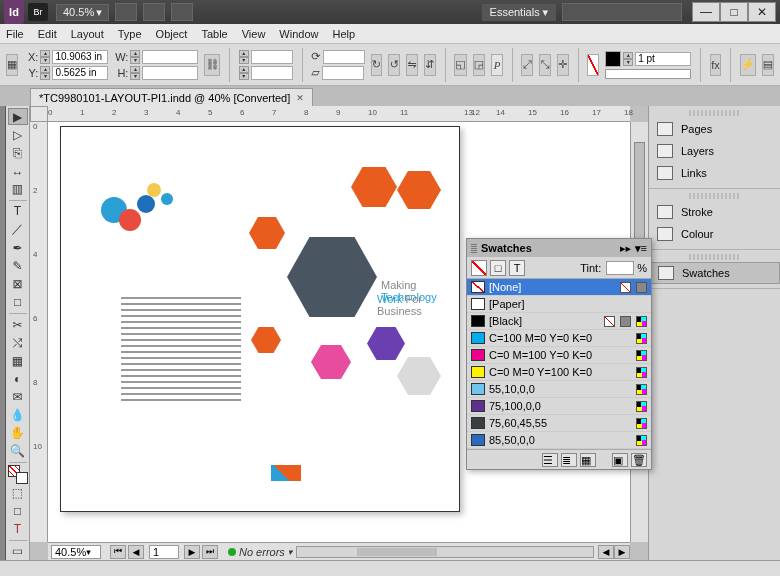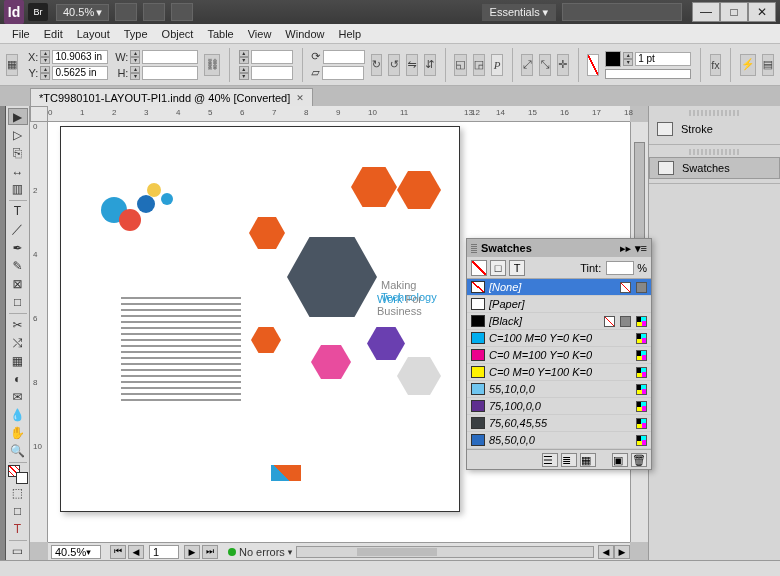--- a/index.html
+++ b/index.html
@@ -1,32 +1,32 @@
 <!DOCTYPE html>
 <html><head>
 <meta charset="utf-8">
 <style>
 * { box-sizing: border-box; margin: 0; padding: 0; font-family: "Segoe UI", Tahoma, sans-serif; font-size: 11px; }
 body { width: 780px; height: 576px; background: #a0a0a0; overflow: hidden; position: relative; }
 
 
 .titlebar { height: 24px; background: linear-gradient(#4a4a4a,#3a3a3a); display: flex; align-items: center; padding: 0 4px; color: #ddd; }
-.titlebar .app-logo { width: 20px; height: 24px; background: #6c3a6c; color: #fff; font-weight: bold; display: flex; align-items: center; justify-content: center; border-radius: 2px; font-size: 14px;}
+.titlebar .app-logo { width: 20px; height: 24px; background: #6c3a6c; color: #fff; font-weight: bold; display: flex; align-items: center; justify-content: center; border-radius: 2px; font-size: 11px;}
 .titlebar .br-badge { width: 20px; height: 18px; background: #222; color: #fff; margin-left: 4px; display:flex;align-items:center;justify-content:center;font-size:9px;border-radius:2px;}
 .titlebar .zoom-field { margin-left: 8px; background: #555; border: 1px solid #666; padding: 1px 6px; color: #eee; font-size:10px;}
 .titlebar .carat { margin-left:2px;}
 .titlebar .toolbtn { width: 22px; height: 18px; margin-left: 6px; background: #555; border:1px solid #666; }
 .titlebar .spacer { flex: 1; }
 .titlebar .workspace { background: #555; padding: 2px 8px; color:#eee; font-size:10px;}
 .titlebar .search { width: 120px; height: 18px; background:#555; border:1px solid #666; margin-left:6px;}
 .win-controls { display:flex; margin-left: 10px; }
 .win-controls div { width: 28px; height: 20px; border: 1px solid #888; background: #ddd; display:flex;align-items:center;justify-content:center; color:#222; font-size:12px;}
 
 
-.menubar { height: 20px; background: #e9e9e9; border-bottom: 1px solid #bcbcbc; display:flex; align-items:center; padding-left: 12px; }
+.menubar { height: 20px; background: #e9e9e9; border-bottom: 1px solid #bcbcbc; display:flex; align-items:center; padding-left: 6px; }
 .menubar span { margin-right: 14px; font-size: 11px; color:#222; cursor:default; }
 
 
 .controlbar { height: 42px; background: #dcdcdc; border-bottom:1px solid #b0b0b0; display:flex; align-items:center; padding: 0 6px; gap:6px;}
 .ctrl-group { display:flex; flex-direction:column; gap:2px; font-size:10px; color:#333;}
 .ctrl-row { display:flex; align-items:center; gap:2px;}
 .ctrl-row label { width: 14px; text-align:right; }
 .ctrl-row input { width: 56px; height:14px; border:1px solid #aaa; font-size:10px; padding:0 2px;}
 .steppers { display:flex; flex-direction:column; }
 .steppers div{ width:10px; height:7px; background:#ccc; border:1px solid #999; font-size:6px; line-height:5px; text-align:center;}
@@ -68,21 +68,21 @@
 .dummy-lines { position:absolute; top:170px; left:60px; width:120px;}
 .dummy-lines div { height:2px; background:#999; margin-bottom:4px;}
 
 
 .hscroll { position:absolute; bottom:0; left:18px; right:18px; height:18px; background:#e0e0e0; border-top:1px solid #999; display:flex; align-items:center;}
 .vscroll { position:absolute; top:16px; right:0; width:18px; bottom:18px; background:#e0e0e0; border-left:1px solid #999;}
 .vscroll .thumb { position:absolute; top:20px; left:3px; right:3px; height:100px; background:#bcbcbc; border:1px solid #888;}
 .hscroll .btn { width:16px; height:14px; border:1px solid #999; background:#d0d0d0; display:flex; align-items:center; justify-content:center; font-size:9px;}
 .hscroll .zoom-dd { width:50px; height:14px; border:1px solid #999; font-size:9px; padding:0 3px; background:#fff; margin:0 3px; display:flex; align-items:center;}
 .hscroll .pages-nav { display:flex; align-items:center; gap:2px; margin:0 6px;}
-.hscroll .status { font-size:9px; color:#333; margin-left:4px; display:flex; align-items:center; gap:3px;}
+.hscroll .status { font-size:9px; color:#333; margin-left:4px; display:flex; align-items:center; gap:3px;font-style:italic;}
 .hscroll .status .dot{ width:8px; height:8px; border-radius:50%; background:#2a2;}
 .hscroll .track { flex:1; height:12px; background:#d5d5d5; border:1px solid #999; margin:0 4px; position:relative;}
 .hscroll .track .thumb{ position:absolute; left:60px; top:1px; bottom:1px; width:80px; background:#bcbcbc;}
 
 
 .rightdock { width: 132px; background:#d6d6d6; border-left:1px solid #9a9a9a; display:flex; flex-direction:column;}
 .dock-sec { border-bottom:1px solid #b0b0b0; padding:4px 0;}
 .dock-handle { height:6px; background: repeating-linear-gradient(90deg,#bbb,#bbb 2px, transparent 2px, transparent 4px); margin:0 40px 2px;}
 .dock-item { height:22px; display:flex; align-items:center; padding: 0 8px; gap:8px; cursor:default;}
 .dock-item.sel { background:#c1c1c1; border:1px solid #9a9a9a;}
@@ -98,21 +98,21 @@
 .sw-toolbar { height:22px; display:flex; align-items:center; padding:0 4px; gap:3px; border-bottom:1px solid #aaa;}
 .sw-toolbar .ic { width:16px; height:16px; border:1px solid #888; background:#eee; display:flex;align-items:center;justify-content:center;}
 .sw-toolbar .tint-label { margin-left:auto; margin-right:2px;}
 .sw-toolbar .tint-val { width:28px; height:14px; border:1px solid #999; background:#fff;}
 .sw-list { max-height: 210px; overflow:hidden;}
 .sw-row { height:17px; display:flex; align-items:center; padding: 0 4px; gap:4px; border-bottom:1px solid #ccc;}
 .sw-row.sel { background:#3b7bd6; color:#fff;}
 .sw-row .chip { width:14px; height:12px; border:1px solid #333; flex-shrink:0;}
 .sw-row .chip.none { background:#fff; position:relative;}
 .sw-row .chip.none:after { content:""; position:absolute; left:0; top:0; right:0; bottom:0; background:linear-gradient(to top right, transparent 45%, red 45%, red 55%, transparent 55%);}
-.sw-row .name { flex:1; white-space:nowrap; overflow:hidden;font-style:italic;}
+.sw-row .name { flex:1; white-space:nowrap; overflow:hidden;}
 .sw-row .badge { width:11px; height:11px; border:1px solid #555; margin-left:1px;}
 .sw-row .badge.lock { background:#888;}
 .sw-row .badge.cmyk { background: conic-gradient(#0ff 0 25%, #f0f 25% 50%, #ff0 50% 75%, #000 75% 100%);}
 .sw-row .badge.nonet { background:linear-gradient(to top right,#fff 45%, red 45%, red 55%, #fff 55%);}
 .sw-footer { height:20px; border-top:1px solid #aaa; display:flex; align-items:center; padding:0 4px; gap:3px;}
 .sw-footer .sp{ flex:1;}
 .sw-footer .ic{ width:16px; height:14px; border:1px solid #888; background:#e4e4e4;}
 
 
 .appstatus { position:absolute; bottom:0; left:0; right:0; height:16px; background:#dcdcdc; border-top:1px solid #999;}
@@ -405,21 +405,40 @@
       <div class="btn">◀</div>
       <div class="btn">▶</div>
     </div>
   </div>
 
   <div class="rightdock">
     <div class="dock-sec">
       <div class="dock-handle"></div>
       <div class="dock-item">
           <div class="ic"></div>
+          <span>Pages</span>
+        </div>
+      <div class="dock-item">
+          <div class="ic"></div>
+          <span>Layers</span>
+        </div>
+      <div class="dock-item">
+          <div class="ic"></div>
+          <span>Links</span>
+        </div>
+    </div>
+    <div class="dock-sec">
+      <div class="dock-handle"></div>
+      <div class="dock-item">
+          <div class="ic"></div>
           <span>Stroke</span>
+        </div>
+      <div class="dock-item">
+          <div class="ic"></div>
+          <span>Colour</span>
         </div>
     </div>
     <div class="dock-sec">
       <div class="dock-handle"></div>
       <div class="dock-item sel">
           <div class="ic"></div>
           <span>Swatches</span>
         </div>
     </div>
   </div>

